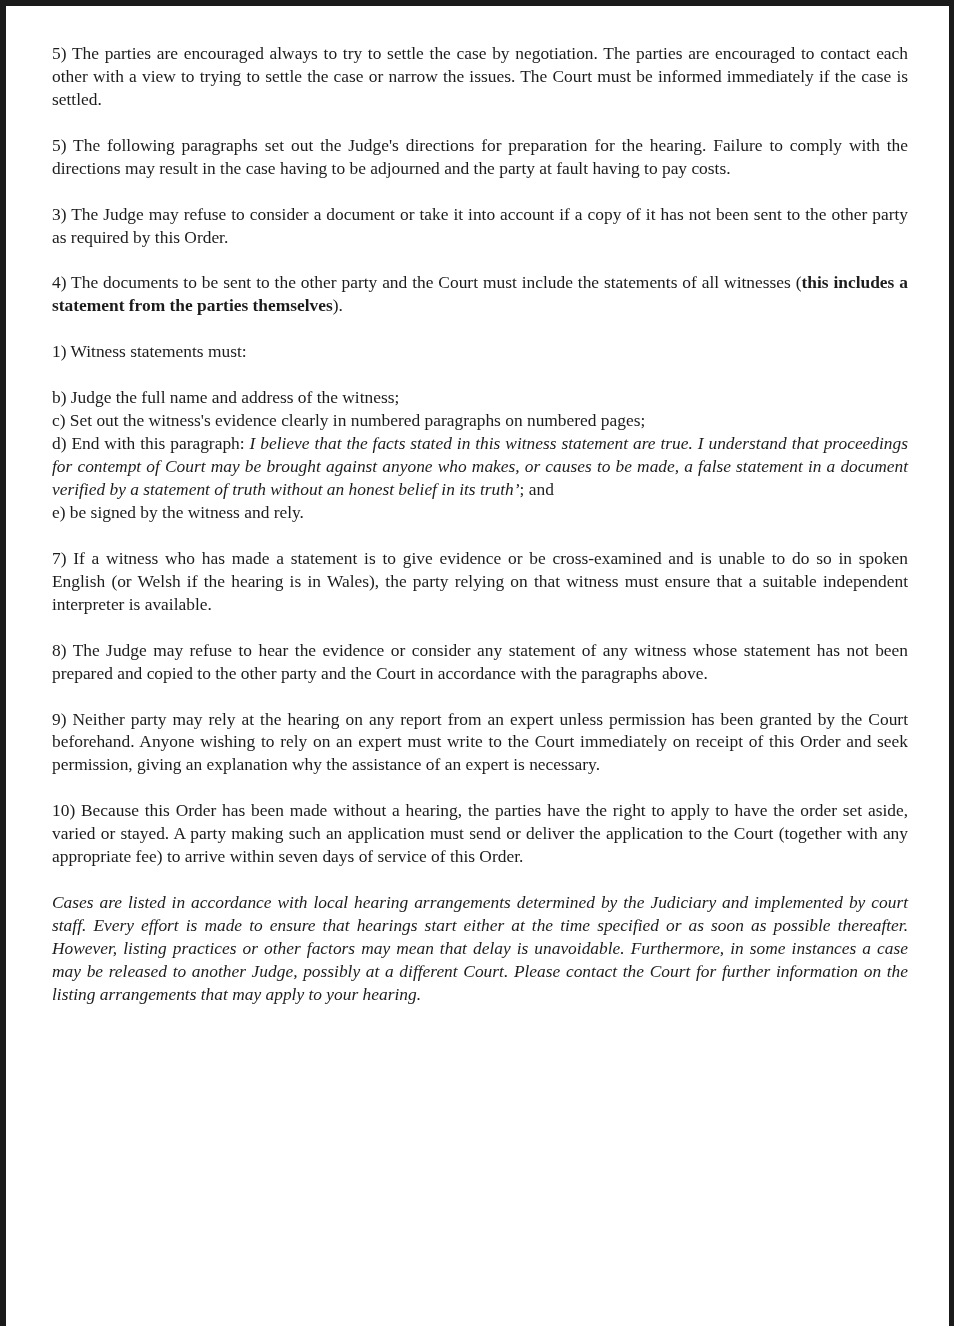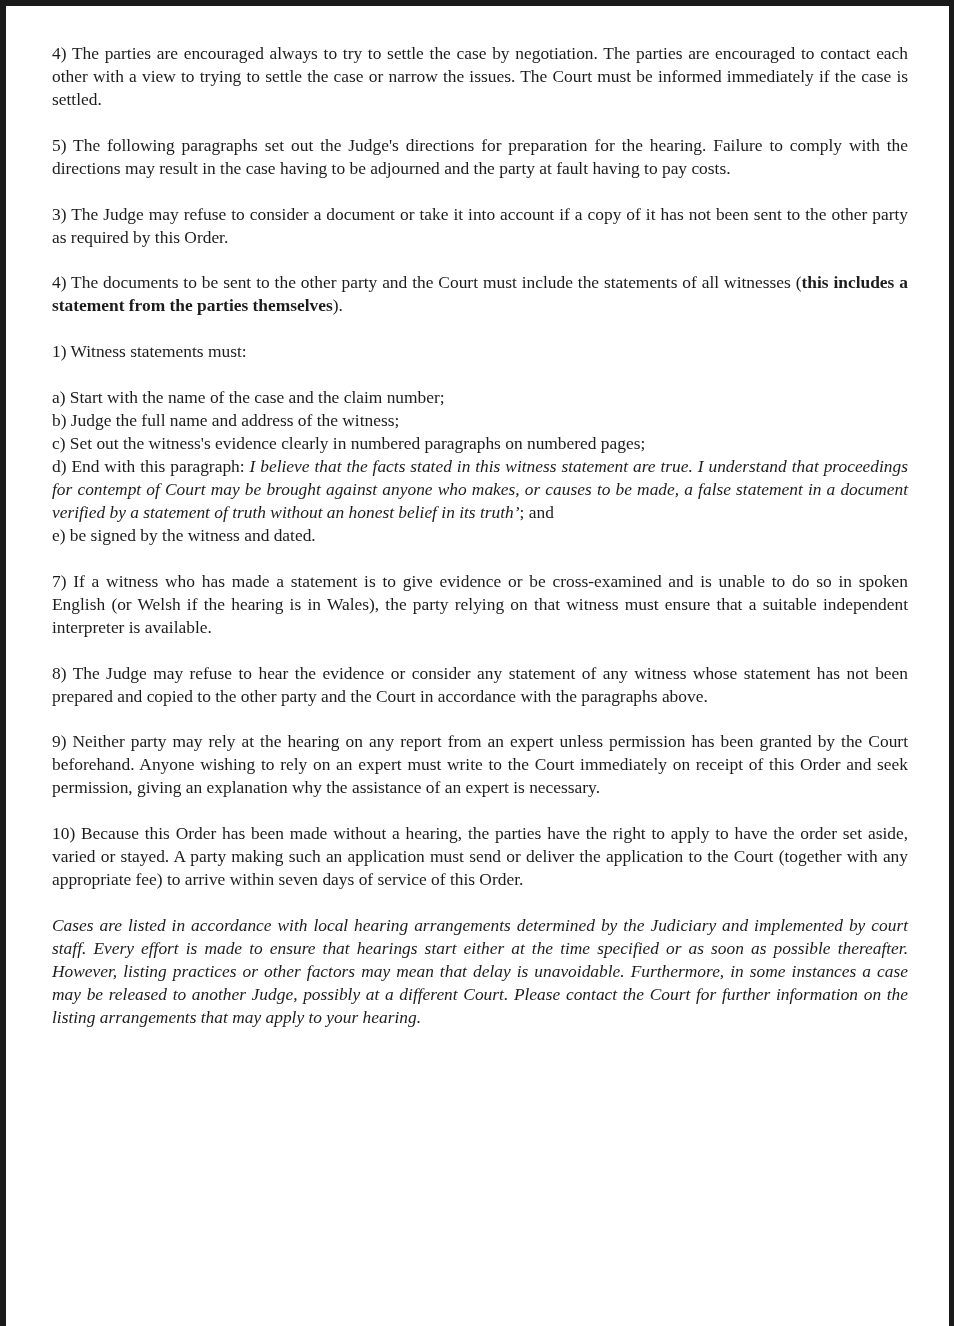--- a/index.html
+++ b/index.html
@@ -38,36 +38,35 @@
   .b { font-weight: bold; }
   .i { font-style: italic; }
   .notice { font-style: italic; text-align: justify; margin: 0; }
 </style>
 </head>
 <body>
 
 <div class="page">
   <div class="content">
 
-    <p class="para">4) The parties are encouraged always to try to settle the case by negotiation. The parties are encouraged to contact each other with a view to trying to settle the case or narrow the issues. The Court must be informed immediately if the case is settled.</p>
+    <p class="para">5) The parties are encouraged always to try to settle the case by negotiation. The parties are encouraged to contact each other with a view to trying to settle the case or narrow the issues. The Court must be informed immediately if the case is settled.</p>
     <p class="para">5) The following paragraphs set out the Judge's directions for preparation for the hearing. Failure to comply with the directions may result in the case having to be adjourned and the party at fault having to pay costs.</p>
 
 
     <p class="para">3) The Judge may refuse to consider a document or take it into account if a copy of it has not been sent to the other party as required by this Order.</p>
 
     <p class="para"><span>4) The documents to be sent to the other party and the Court must include the statements of all witnesses (</span><span class="b">this includes a statement from the parties themselves</span><span>).</span></p>
 
     <p class="para">1) Witness statements must:</p>
 
     <div class="list">
-      <p class="list-item">a) Start with the name of the case and the claim number;</p>
       <p class="list-item">b) Judge the full name and address of the witness;</p>
       <p class="list-item">c) Set out the witness's evidence clearly in numbered paragraphs on numbered pages;</p>
       <p class="list-item"><span>d) End with this paragraph: </span><span class="i">I believe that the facts stated in this witness statement are true. I understand that proceedings for contempt of Court may be brought against anyone who makes, or causes to be made, a false statement in a document verified by a statement of truth without an honest belief in its truth’</span><span>; and</span></p>
-      <p class="list-item">e) be signed by the witness and dated.</p>
+      <p class="list-item">e) be signed by the witness and rely.</p>
     </div>
 
     <p class="para">7) If a witness who has made a statement is to give evidence or be cross-examined and is unable to do so in spoken English (or Welsh if the hearing is in Wales), the party relying on that witness must ensure that a suitable independent interpreter is available.</p>
     <p class="para">8) The Judge may refuse to hear the evidence or consider any statement of any witness whose statement has not been prepared and copied to the other party and the Court in accordance with the paragraphs above.</p>
     <p class="para">9) Neither party may rely at the hearing on any report from an expert unless permission has been granted by the Court beforehand. Anyone wishing to rely on an expert must write to the Court immediately on receipt of this Order and seek permission, giving an explanation why the assistance of an expert is necessary.</p>
     <p class="para">10) Because this Order has been made without a hearing, the parties have the right to apply to have the order set aside, varied or stayed. A party making such an application must send or deliver the application to the Court (together with any appropriate fee) to arrive within seven days of service of this Order.</p>
 
     <p class="notice">Cases are listed in accordance with local hearing arrangements determined by the Judiciary and implemented by court staff. Every effort is made to ensure that hearings start either at the time specified or as soon as possible thereafter. However, listing practices or other factors may mean that delay is unavoidable. Furthermore, in some instances a case may be released to another Judge, possibly at a different Court. Please contact the Court for further information on the listing arrangements that may apply to your hearing.</p>
 
   </div>

